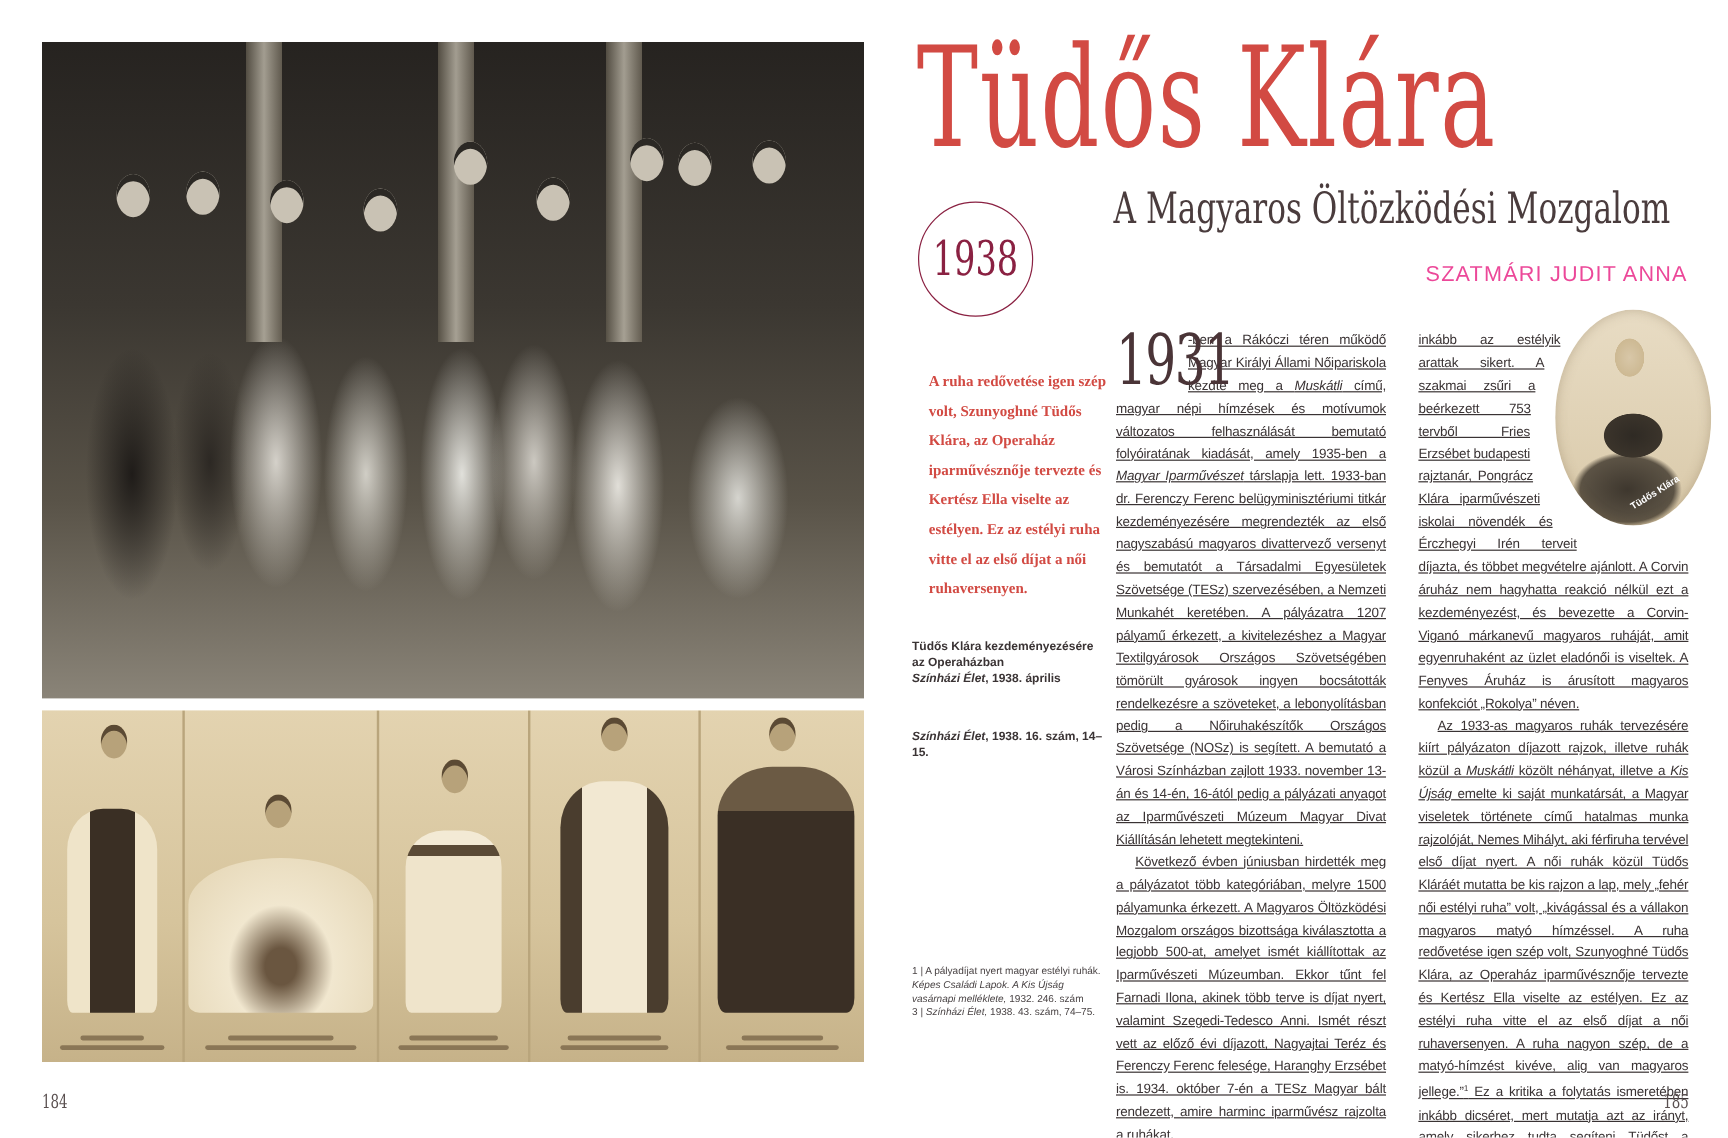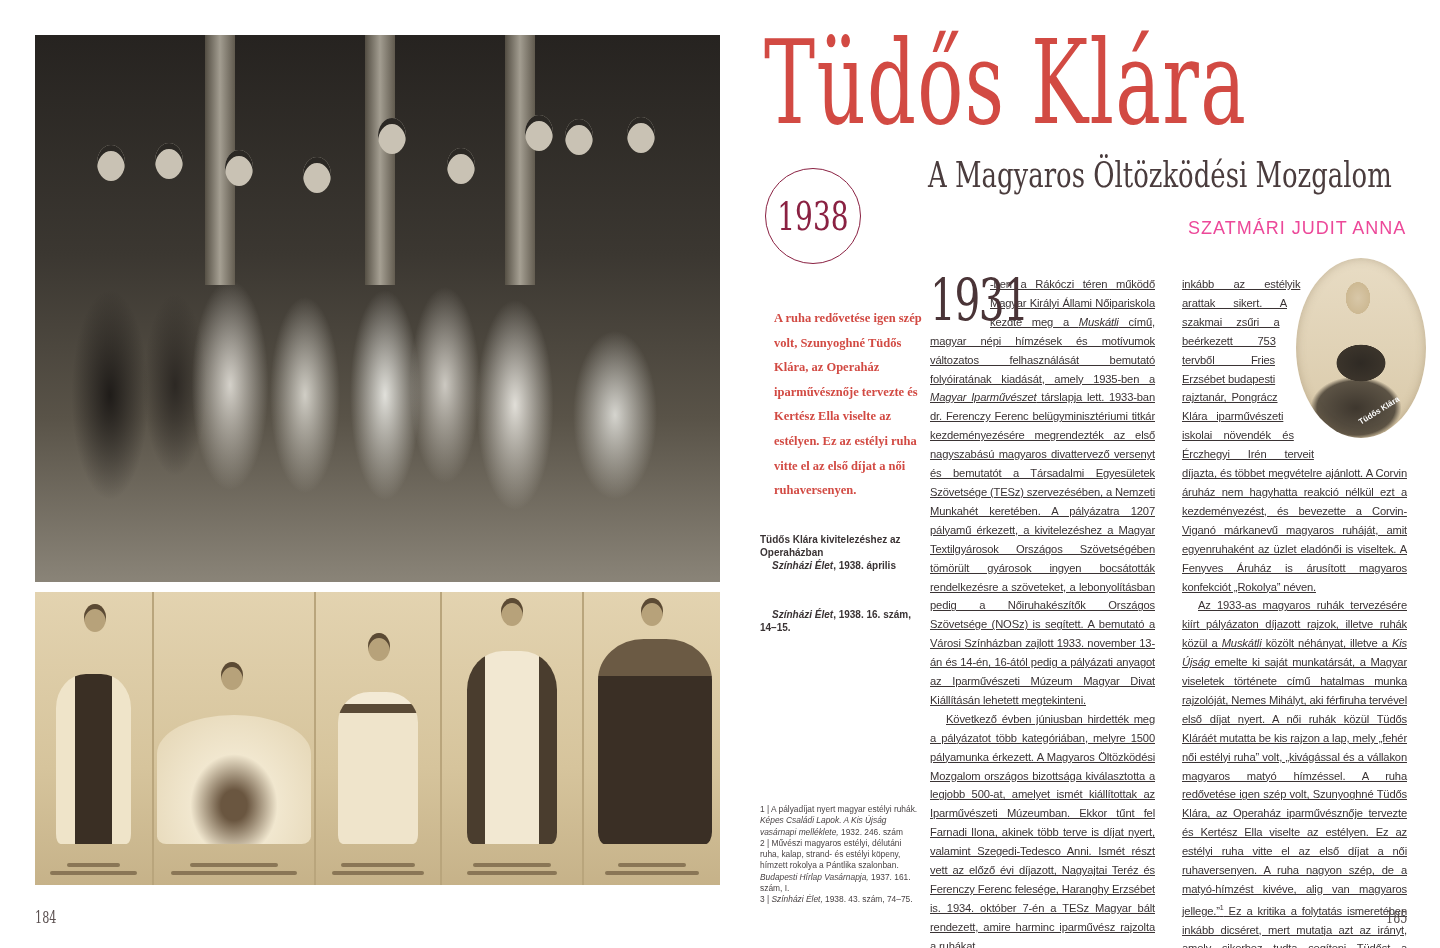--- a/index.html
+++ b/index.html
@@ -65,21 +65,21 @@
   .pullquote {
     position: absolute; left: 760px; top: 306px; width: 150px;
     font-family: Liberation Serif, serif; font-size: 12.5px; line-height: 24.6px;
     color: #d24a43; font-weight: bold; margin-left: 14px;
   }
   .caption {
     position: absolute; left: 760px; width: 160px;
     font-family: "Liberation Sans", sans-serif; font-size: 10px; line-height: 13.2px;
     color: #3a3334; font-weight: bold;
   }
-  .caption em { font-style: italic; margin-left: 12px; }
+  .caption em { font-style: italic; }
   .footnotes {
     position: absolute; left: 760px; top: 804px; width: 160px;
     font-family: "Liberation Sans", sans-serif; font-size: 8.4px; line-height: 11.3px; color: #4a4445;
   }
   .footnotes p { margin: 0; }
   .footnotes em { font-style: italic; }
 
   
   .col {
     position: absolute; top: 275px;
@@ -184,31 +184,30 @@
 <h1 class="title" style="margin:0;">Tüdős Klára</h1>
 <div class="subtitle">A Magyaros Öltözködési Mozgalom</div>
 <div class="year-circle">
   <span>1938</span>
 </div>
 <div class="author">SZATMÁRI JUDIT ANNA</div>
 
 <div class="pullquote">A ruha redővetése igen szép volt, Szunyoghné Tüdős Klára, az Operaház iparművésznője tervezte és Kertész Ella viselte az estélyen. Ez az estélyi ruha vitte el az első díjat a női ruhaversenyen.</div>
 
 <div class="caption" style="top:533px;">
-  <div>Tüdős Klára kivitelezéshez az Operaházban</div>
+  <div>Tüdős Klára kezdeményezésére az Operaházban</div>
   <div><em>Színházi Élet</em><span>, 1938. április</span></div>
 </div>
 
 <div class="caption" style="top:608px;">
   <div><em>Színházi Élet</em><span>, 1938. 16. szám, 14–15.</span></div>
 </div>
 
 <div class="footnotes">
   <p><span>1 | A pályadíjat nyert magyar estélyi ruhák. </span><em>Képes Családi Lapok. A Kis Újság vasárnapi melléklete,</em><span> 1932. 246. szám</span></p>
-  <p><span>2 | Művészi magyaros estélyi, délutáni ruha, kalap, strand- és estélyi köpeny, hímzett rokolya a Pántlika szalonban. </span><em>Budapesti Hírlap Vasárnapja,</em><span> 1937. 161. szám, I.</span></p>
   <p><span>3 | </span><em>Színházi Élet,</em><span> 1938. 43. szám, 74–75.</span></p>
 </div>
 
 <div class="col col1">
   <p>
     <span class="dropcap">1931</span><span>-ben a Rákóczi téren működő Magyar Királyi Állami Nőipariskola kezdte meg a </span><em>Muskátli</em><span> című, magyar népi hímzések és motívumok változatos felhasználását bemutató folyóiratának kiadását, amely 1935-ben a </span><em>Magyar Iparművészet</em><span> társlapja lett. 1933-ban dr. Ferenczy Ferenc belügyminisztériumi titkár kezdeményezésére megrendezték az első nagyszabású magyaros divattervező versenyt és bemutatót a Társadalmi Egyesületek Szövetsége (TESz) szervezésében, a Nemzeti Munkahét keretében. A pályázatra 1207 pályamű érkezett, a kivitelezéshez a Magyar Textilgyárosok Országos Szövetségében tömörült gyárosok ingyen bocsátották rendelkezésre a szöveteket, a lebonyolításban pedig a Nőiruhakészítők Országos Szövetsége (NOSz) is segített. A bemutató a Városi Színházban zajlott 1933. november 13-án és 14-én, 16-ától pedig a pályázati anyagot az Iparművészeti Múzeum Magyar Divat Kiállításán lehetett megtekinteni.</span>
   </p>
   <p>Következő évben júniusban hirdették meg a pályázatot több kategóriában, melyre 1500 pályamunka érkezett. A Magyaros Öltözködési Mozgalom országos bizottsága kiválasztotta a legjobb 500-at, amelyet ismét kiállítottak az Iparművészeti Múzeumban. Ekkor tűnt fel Farnadi Ilona, akinek több terve is díjat nyert, valamint Szegedi-Tedesco Anni. Ismét részt vett az előző évi díjazott, Nagyajtai Teréz és Ferenczy Ferenc felesége, Haranghy Erzsébet is. 1934. október 7-én a TESz Magyar bált rendezett, amire harminc iparművész rajzolta a ruhákat.</p>
 
 </div>

